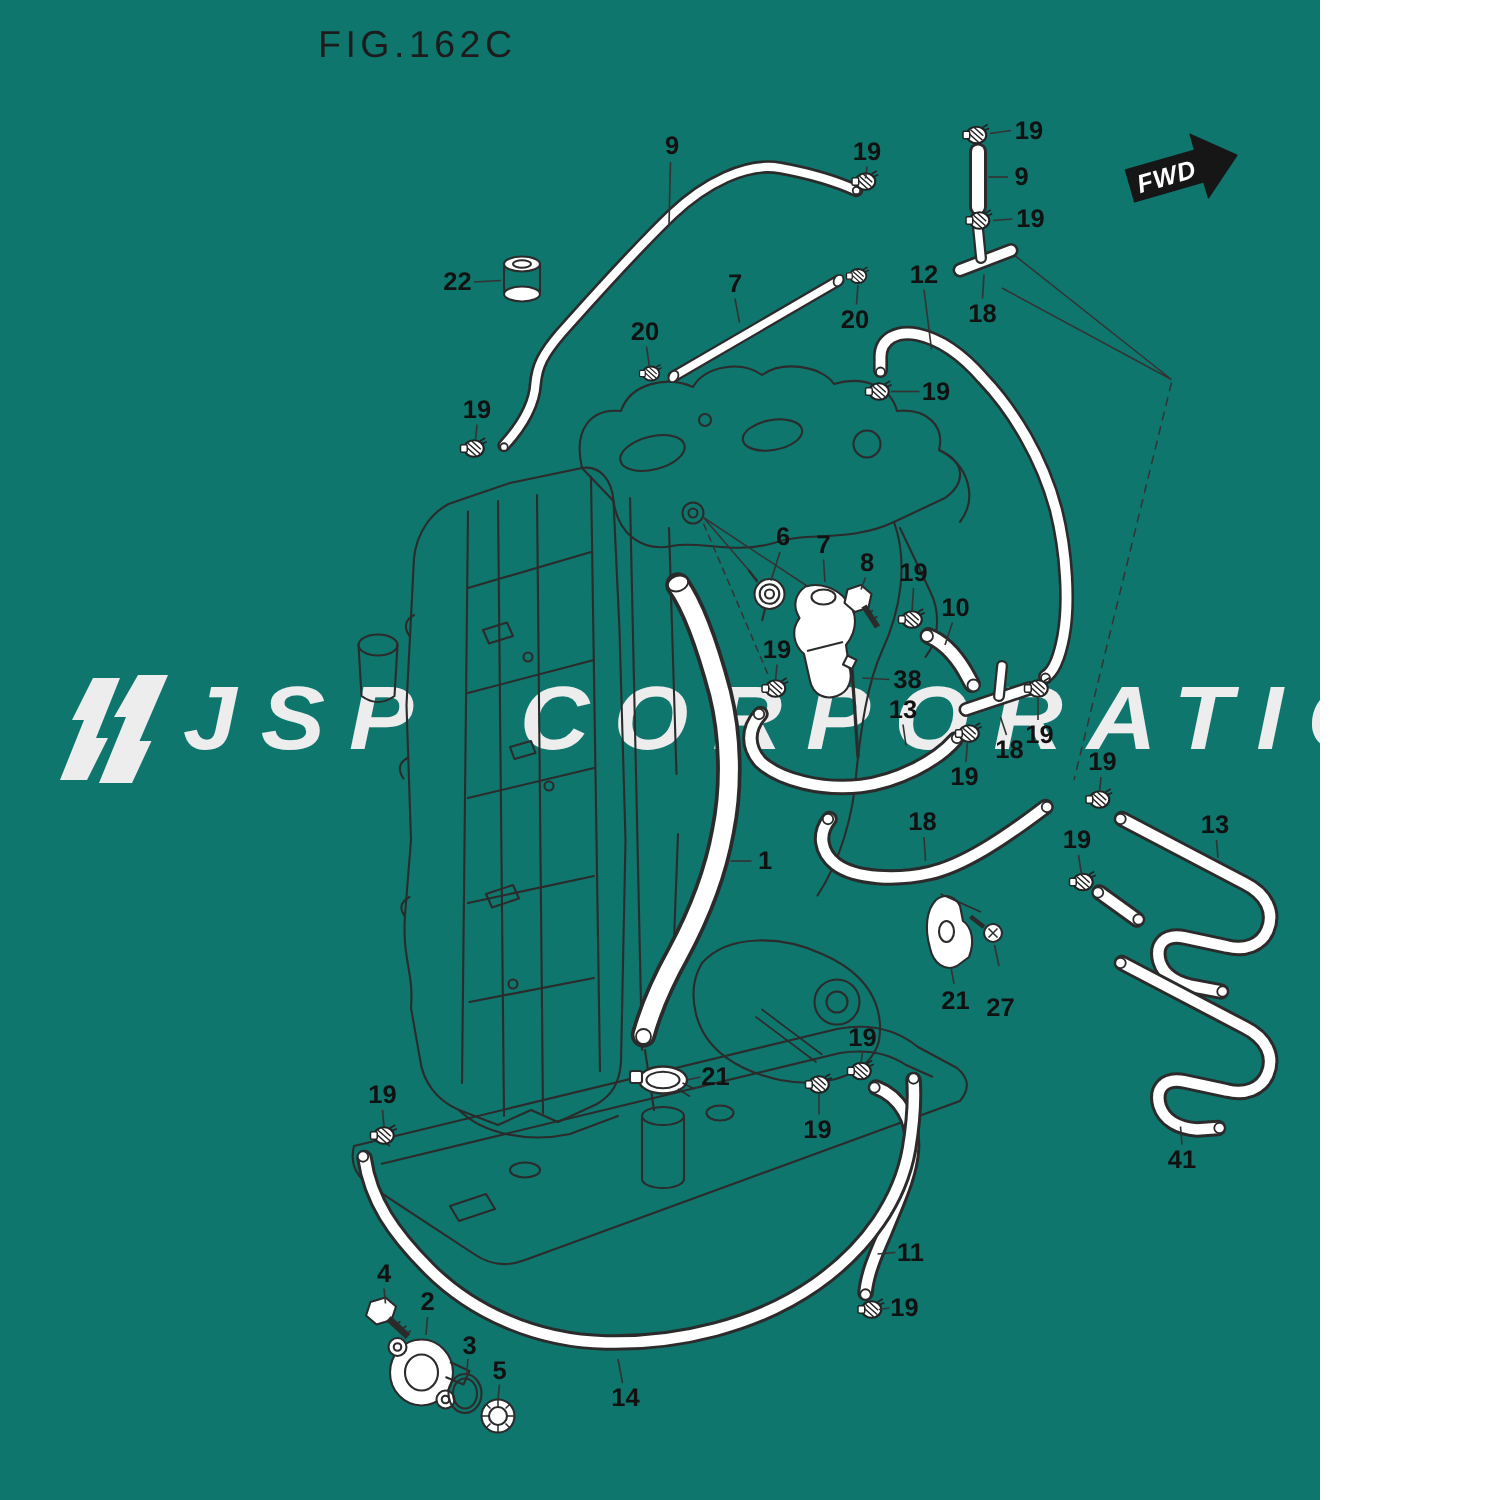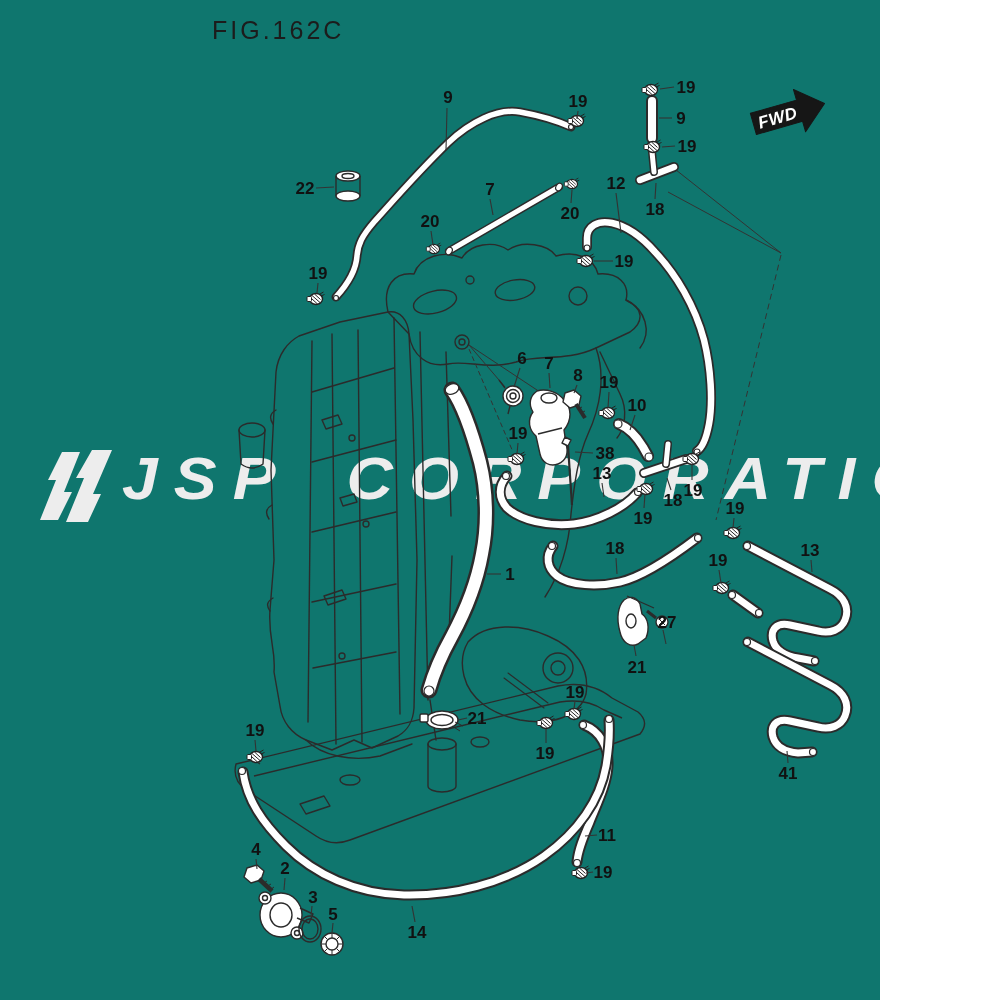--- a/index.html
+++ b/index.html
@@ -378,21 +378,21 @@
       <div class="callout" style="left: 602px; top: 473px;">13</div>
       <div class="callout" style="left: 673px; top: 500px;">18</div>
       <div class="callout" style="left: 693px; top: 490px;">19</div>
       <div class="callout" style="left: 643px; top: 518px;">19</div>
       <div class="callout" style="left: 735px; top: 508px;">19</div>
       <div class="callout" style="left: 615px; top: 548px;">18</div>
       <div class="callout" style="left: 810px; top: 550px;">13</div>
       <div class="callout" style="left: 510px; top: 574px;">1</div>
       <div class="callout" style="left: 718px; top: 560px;">19</div>
       <div class="callout" style="left: 637px; top: 667px;">21</div>
-      <div class="callout" style="left: 667px; top: 622px;">27</div>
+      <div class="callout" style="left: 667px; top: 672px;">27</div>
       <div class="callout" style="left: 788px; top: 773px;">41</div>
       <div class="callout" style="left: 575px; top: 692px;">19</div>
       <div class="callout" style="left: 477px; top: 718px;">21</div>
       <div class="callout" style="left: 545px; top: 753px;">19</div>
       <div class="callout" style="left: 255px; top: 730px;">19</div>
       <div class="callout" style="left: 607px; top: 835px;">11</div>
       <div class="callout" style="left: 603px; top: 872px;">19</div>
       <div class="callout" style="left: 256px; top: 849px;">4</div>
       <div class="callout" style="left: 285px; top: 868px;">2</div>
       <div class="callout" style="left: 313px; top: 897px;">3</div>

